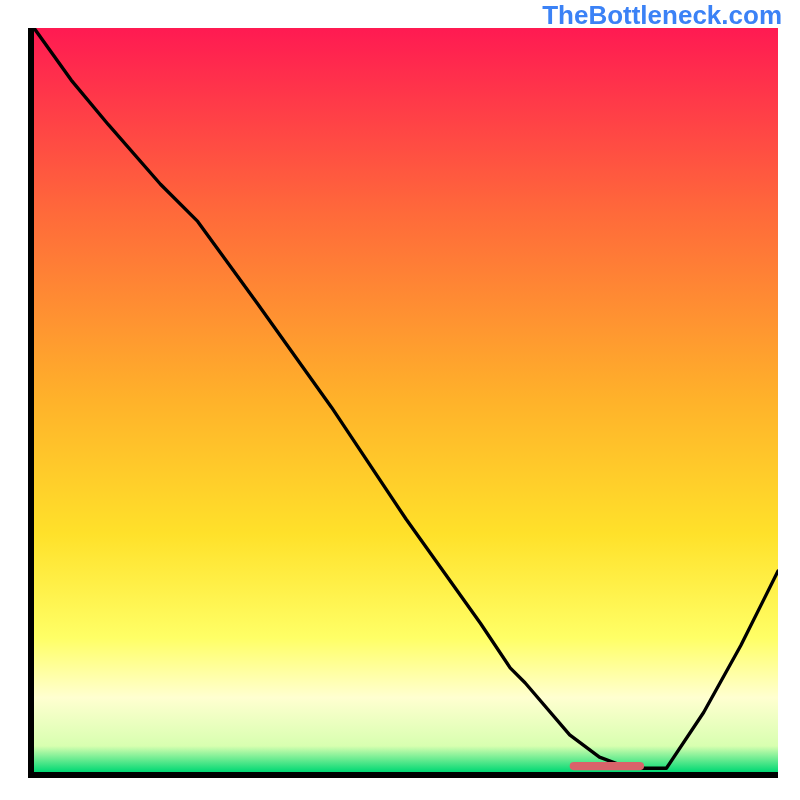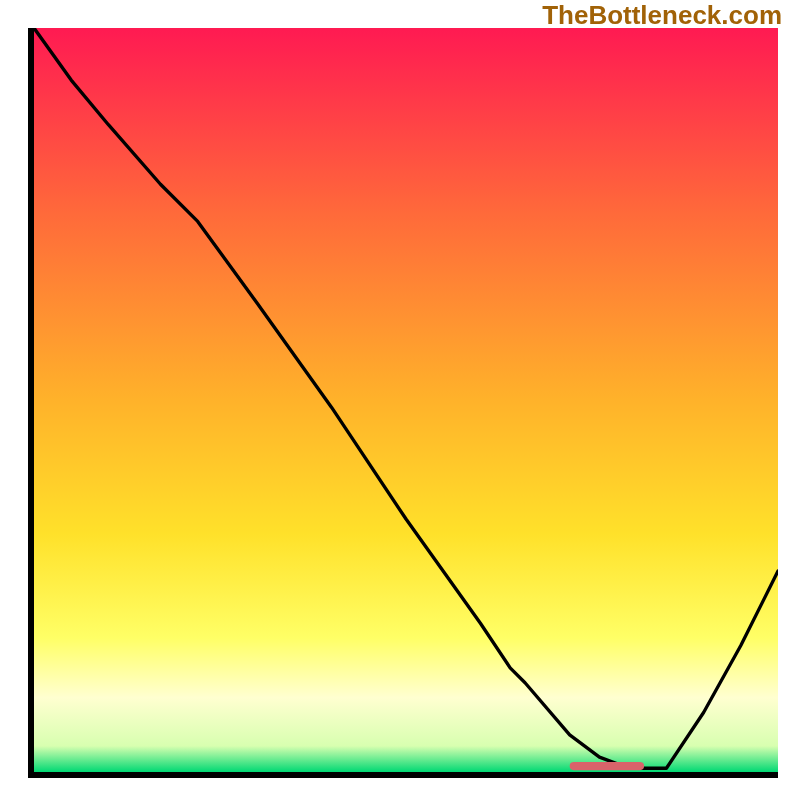--- a/index.html
+++ b/index.html
@@ -15,21 +15,21 @@
     width: 800px;
     height: 800px;
   }
   .watermark {
     position: absolute;
     top: 0;
     right: 18px;
     font-family: Arial, Helvetica, sans-serif;
     font-size: 26px;
     font-weight: 600;
-    color: #a16207;
+    color: #3b82f6;
     letter-spacing: 0px;
     user-select: none;
   }
   .plot {
     position: absolute;
     left: 28px;
     top: 28px;
     width: 744px;
     height: 744px;
     border-left: 6px solid #000;

